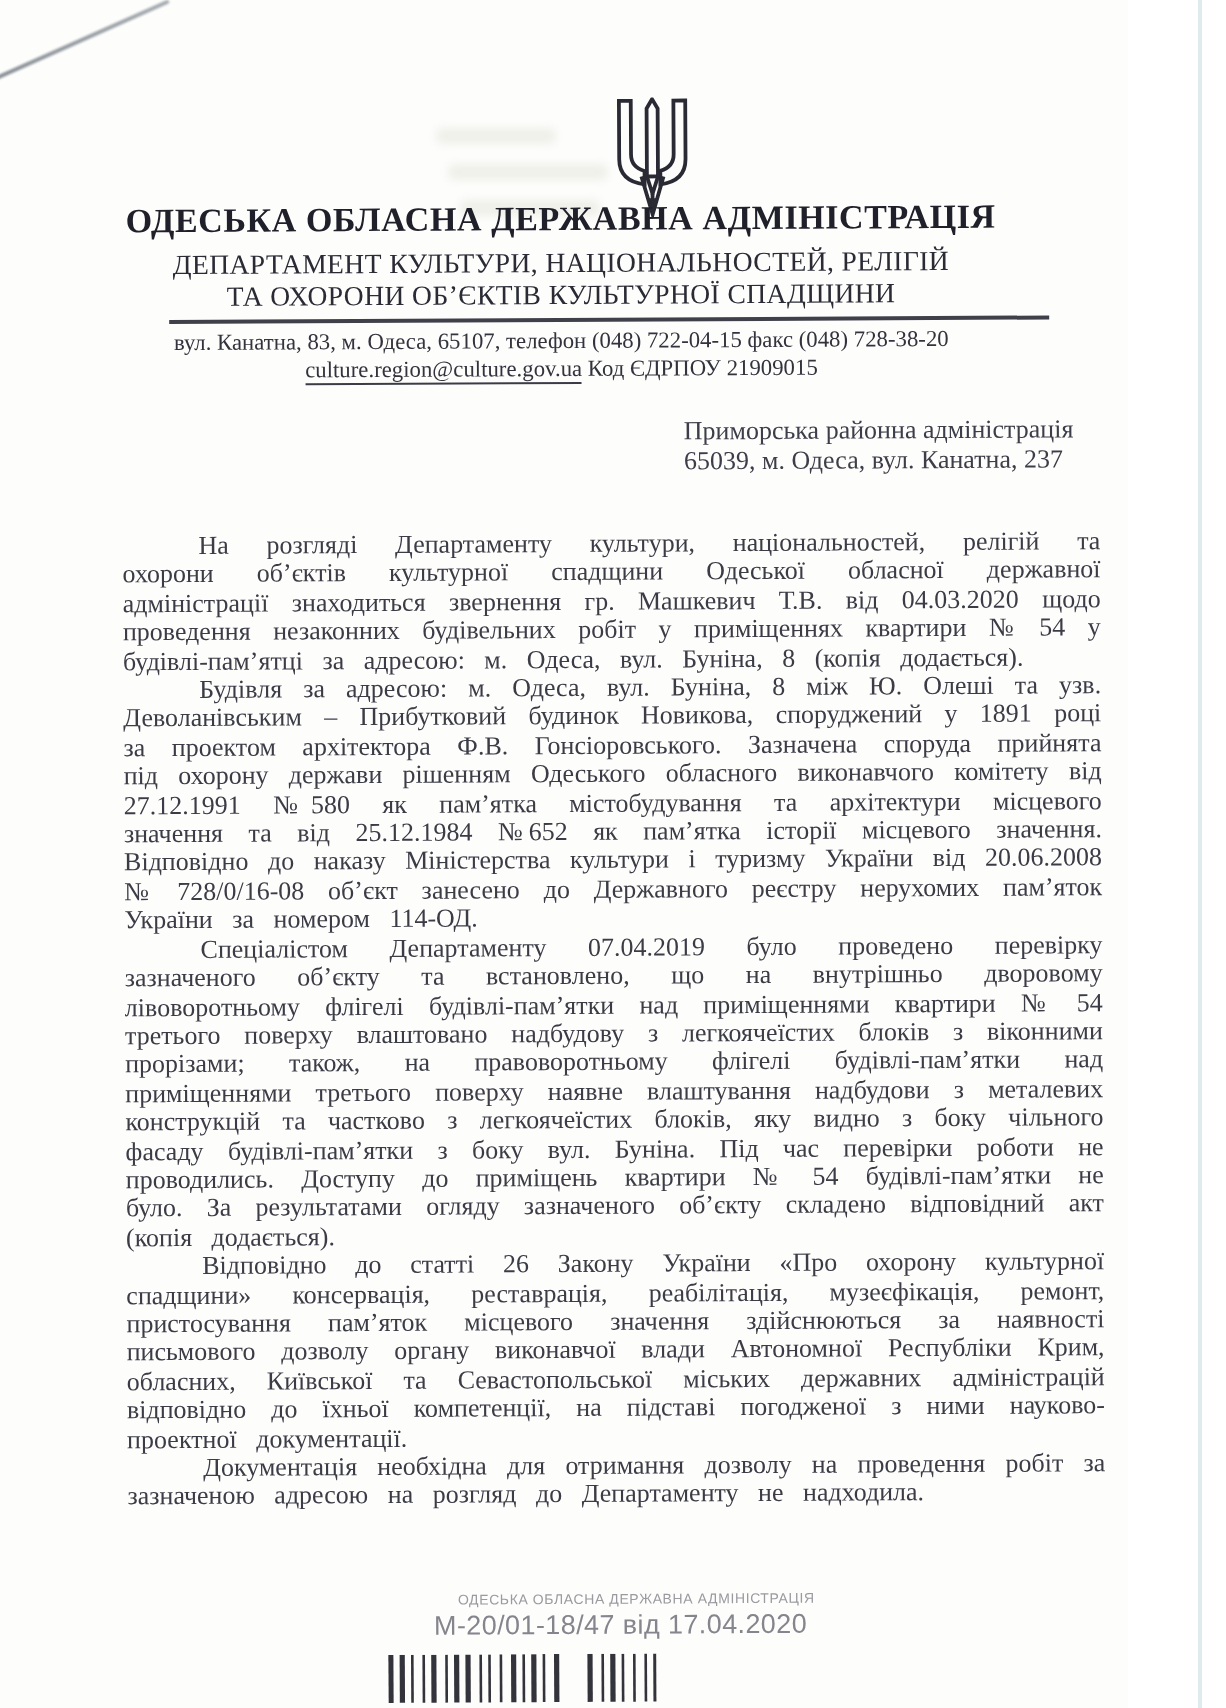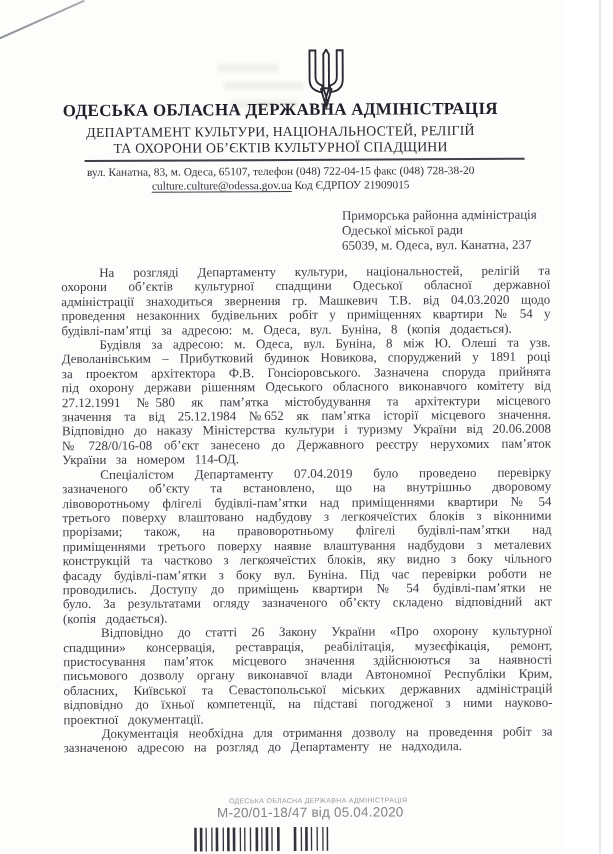--- a/index.html
+++ b/index.html
@@ -103,40 +103,39 @@
         </g>
       </svg>
     </div>
 
     <div class="org-name">ОДЕСЬКА ОБЛАСНА ДЕРЖАВНА АДМІНІСТРАЦІЯ</div>
     <div class="dept l1">ДЕПАРТАМЕНТ КУЛЬТУРИ, НАЦІОНАЛЬНОСТЕЙ, РЕЛІГІЙ</div>
     <div class="dept l2">ТА ОХОРОНИ ОБ’ЄКТІВ КУЛЬТУРНОЇ СПАДЩИНИ</div>
     <div class="rule"></div>
     <div class="contact c1">вул. Канатна, 83, м. Одеса, 65107, телефон (048) 722-04-15 факс (048) 728-38-20</div>
     <div class="contact c2">
-      <span class="email">culture.culture@odessa.gov.ua</span>
+      <span class="email">culture.region@culture.gov.ua</span>
       <span>Код ЄДРПОУ 21909015</span>
     </div>
 
     <div class="recipient">
       <div>Приморська районна адміністрація</div>
-      <div>Одеської міської ради</div>
       <div>65039, м. Одеса, вул. Канатна, 237</div>
     </div>
 
     <div class="body-text">
         <p>На розгляді Департаменту культури, національностей, релігій та охорони об’єктів культурної спадщини Одеської обласної державної адміністрації знаходиться звернення гр. Машкевич Т.В. від 04.03.2020 щодо проведення незаконних будівельних робіт у приміщеннях квартири № 54 у будівлі-пам’ятці за адресою: м. Одеса, вул. Буніна, 8 (копія додається).</p>
         <p>Будівля за адресою: м. Одеса, вул. Буніна, 8 між Ю. Олеші та узв. Деволанівським – Прибутковий будинок Новикова, споруджений у 1891 році за проектом архітектора Ф.В. Гонсіоровського. Зазначена споруда прийнята під охорону держави рішенням Одеського обласного виконавчого комітету від 27.12.1991 №580 як пам’ятка містобудування та архітектури місцевого значення та від 25.12.1984 №652 як пам’ятка історії місцевого значення. Відповідно до наказу Міністерства культури і туризму України від 20.06.2008 № 728/0/16-08 об’єкт занесено до Державного реєстру нерухомих пам’яток України за номером 114-ОД.</p>
         <p>Спеціалістом Департаменту 07.04.2019 було проведено перевірку зазначеного об’єкту та встановлено, що на внутрішньо дворовому лівоворотньому флігелі будівлі-пам’ятки над приміщеннями квартири № 54 третього поверху влаштовано надбудову з легкоячеїстих блоків з віконними прорізами; також, на правоворотньому флігелі будівлі-пам’ятки над приміщеннями третього поверху наявне влаштування надбудови з металевих конструкцій та частково з легкоячеїстих блоків, яку видно з боку чільного фасаду будівлі-пам’ятки з боку вул. Буніна. Під час перевірки роботи не проводились. Доступу до приміщень квартири № 54 будівлі-пам’ятки не було. За результатами огляду зазначеного об’єкту складено відповідний акт (копія додається).</p>
         <p>Відповідно до статті 26 Закону України «Про охорону культурної спадщини» консервація, реставрація, реабілітація, музеєфікація, ремонт, пристосування пам’яток місцевого значення здійснюються за наявності письмового дозволу органу виконавчої влади Автономної Республіки Крим, обласних, Київської та Севастопольської міських державних адміністрацій відповідно до їхньої компетенції, на підставі погодженої з ними науково-проектної документації.</p>
         <p>Документація необхідна для отримання дозволу на проведення робіт за зазначеною адресою на розгляд до Департаменту не надходила.</p>
       </div>
 
     <div class="footer-org">ОДЕСЬКА ОБЛАСНА ДЕРЖАВНА АДМІНІСТРАЦІЯ</div>
-    <div class="footer-reg">М-20/01-18/47 від 05.04.2020</div>
+    <div class="footer-reg">М-20/01-18/47 від 17.04.2020</div>
     <div class="barcode">
       <svg id="barcode-svg" width="134" height="25" aria-hidden="true">
           <rect x="0" y="0" width="2.6" height="24" fill="#33333c"></rect>
           <rect x="5.7" y="0" width="2.6" height="24" fill="#33333c"></rect>
           <rect x="11.399999999999999" y="0" width="1.3" height="24" fill="#33333c"></rect>
           <rect x="17.099999999999998" y="0" width="1.3" height="24" fill="#33333c"></rect>
           <rect x="21.499999999999996" y="0" width="2.6" height="24" fill="#33333c"></rect>
           <rect x="28.499999999999996" y="0" width="1.3" height="24" fill="#33333c"></rect>
           <rect x="32.9" y="0" width="2.6" height="24" fill="#33333c"></rect>
           <rect x="38.6" y="0" width="2.6" height="24" fill="#33333c"></rect>

